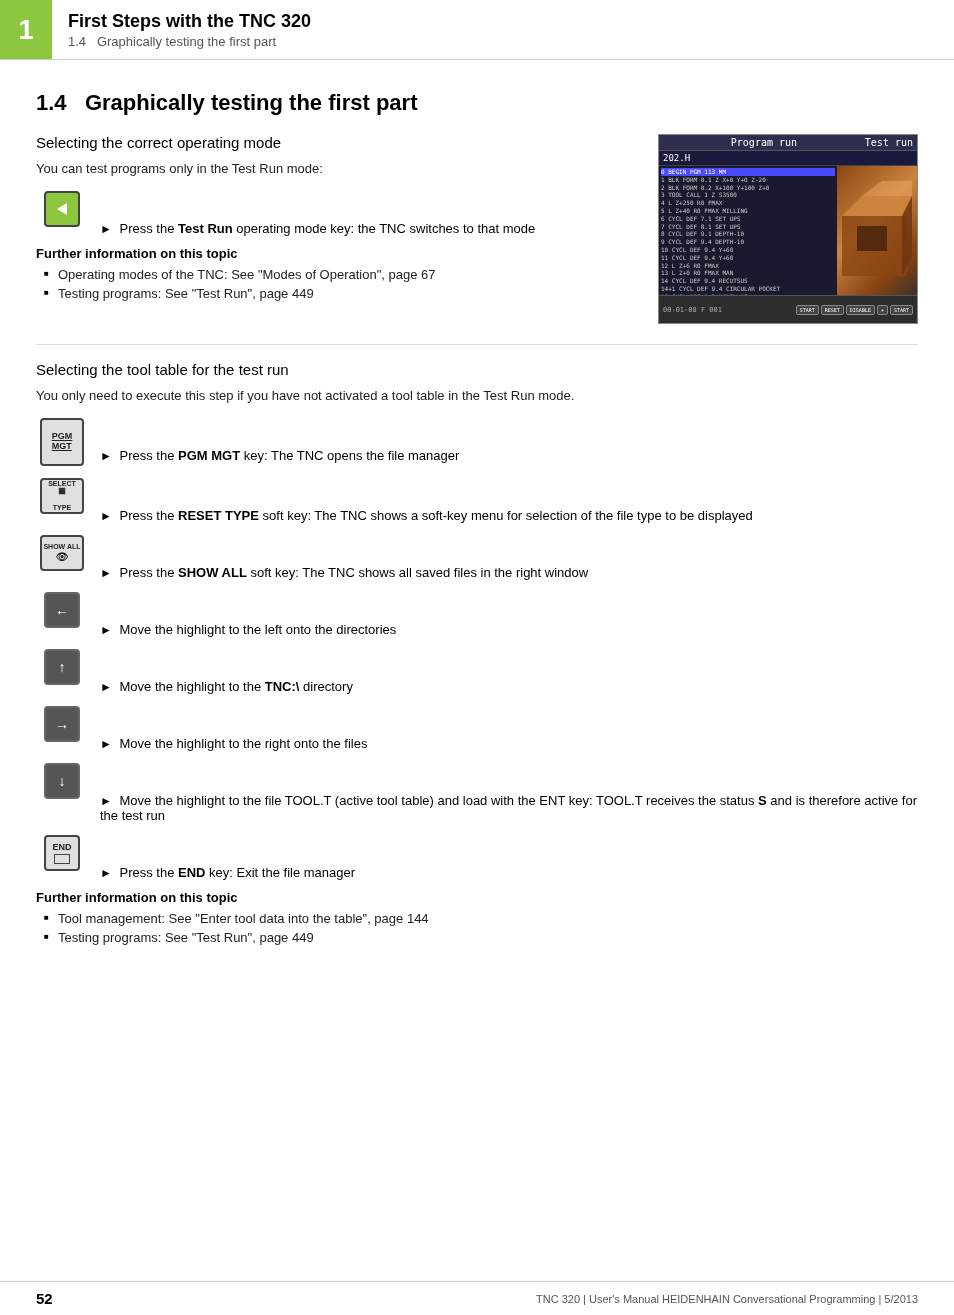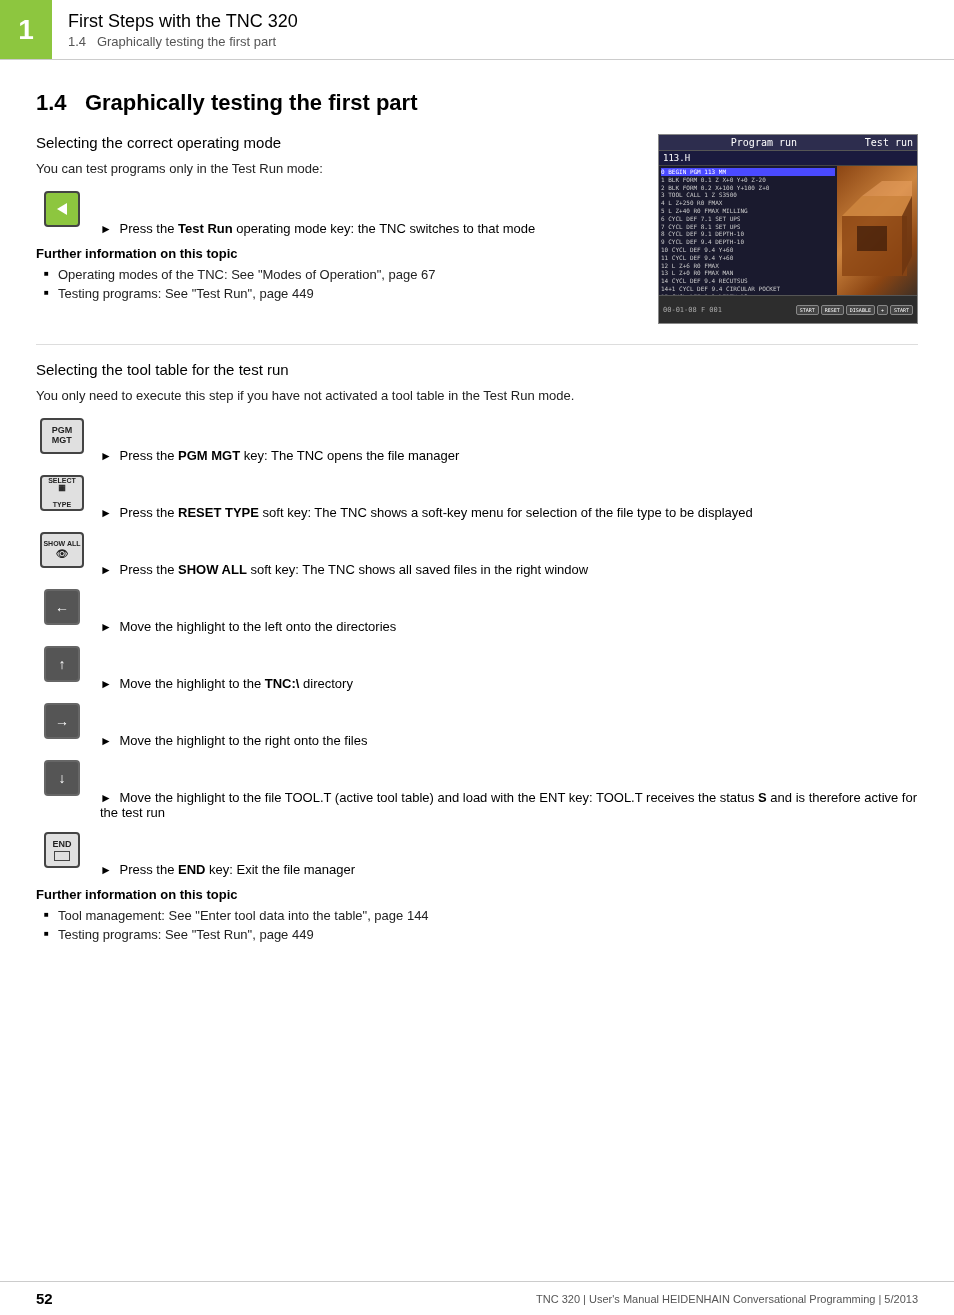--- a/index.html
+++ b/index.html
@@ -33,21 +33,21 @@
       min-width: 52px;
     }
     .header-text-block {
       padding: 8px 16px;
       display: flex;
       flex-direction: column;
       justify-content: center;
     }
     .header-chapter-title {
       font-size: 18px;
-      font-weight: normal;
+      font-weight: bold;
       color: #000;
     }
     .header-section-title {
       font-size: 13px;
       color: #555;
       margin-top: 2px;
     }
 
     
     .main-content {
@@ -267,22 +267,23 @@
       border-radius: 4px;
       background: #e0e0e0;
       display: inline-flex;
       flex-direction: column;
       align-items: center;
       justify-content: center;
       font-size: 9px;
       font-weight: bold;
       color: #222;
       width: 44px;
-      height: 36px;
+      height: 48px;
       line-height: 1.1;
+      text-decoration: underline;
     }
     .key-select {
       border: 2px solid #444;
       border-radius: 4px;
       background: #e0e0e0;
       display: inline-flex;
       flex-direction: column;
       align-items: center;
       justify-content: center;
       font-size: 7px;
@@ -401,21 +402,21 @@
 
     <div class="two-col-right">
       <div class="screenshot-box">
 
         <div class="screenshot-top-bar">
           <span>Program run</span>
           <span>Test run</span>
         </div>
 
         <div style="background:#1a1a3e;padding:2px 4px;font-family:monospace;font-size:9px;color:#fff;border-bottom:1px solid #444;">
-          <span>113.H</span>
+          <span>202.H</span>
         </div>
 
         <div class="screenshot-content" style="height:calc(100% - 44px);">
 
           <div class="screenshot-code-area">
             <div class="screenshot-code-line selected">0 BEGIN PGM 113 MM</div>
             <div class="screenshot-code-line">1 BLK FORM 0.1 Z X+0 Y+0 Z-20</div>
             <div class="screenshot-code-line">2 BLK FORM 0.2 X+100 Y+100 Z+0</div>
             <div class="screenshot-code-line">3 TOOL CALL 1 Z S3500</div>
             <div class="screenshot-code-line">4  L Z+250 R0 FMAX</div>

